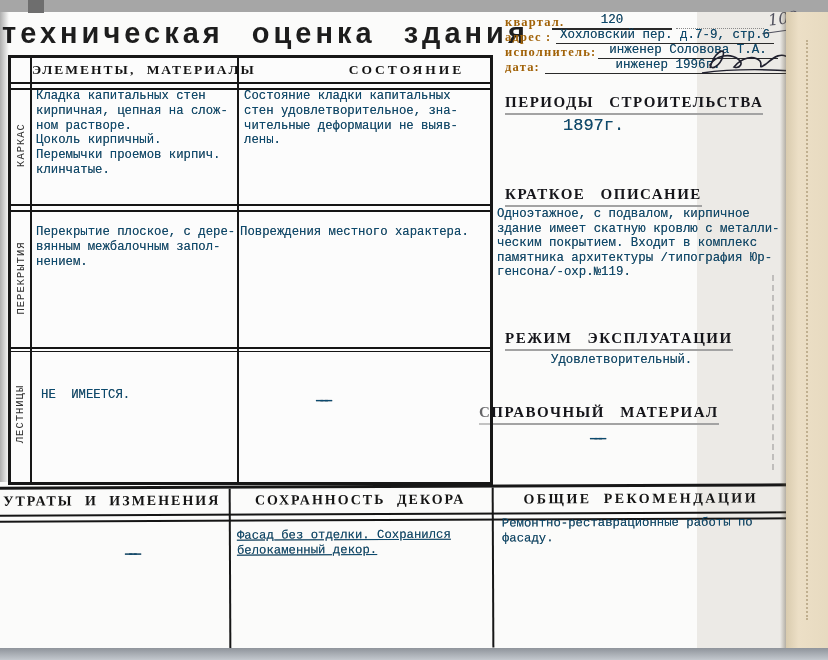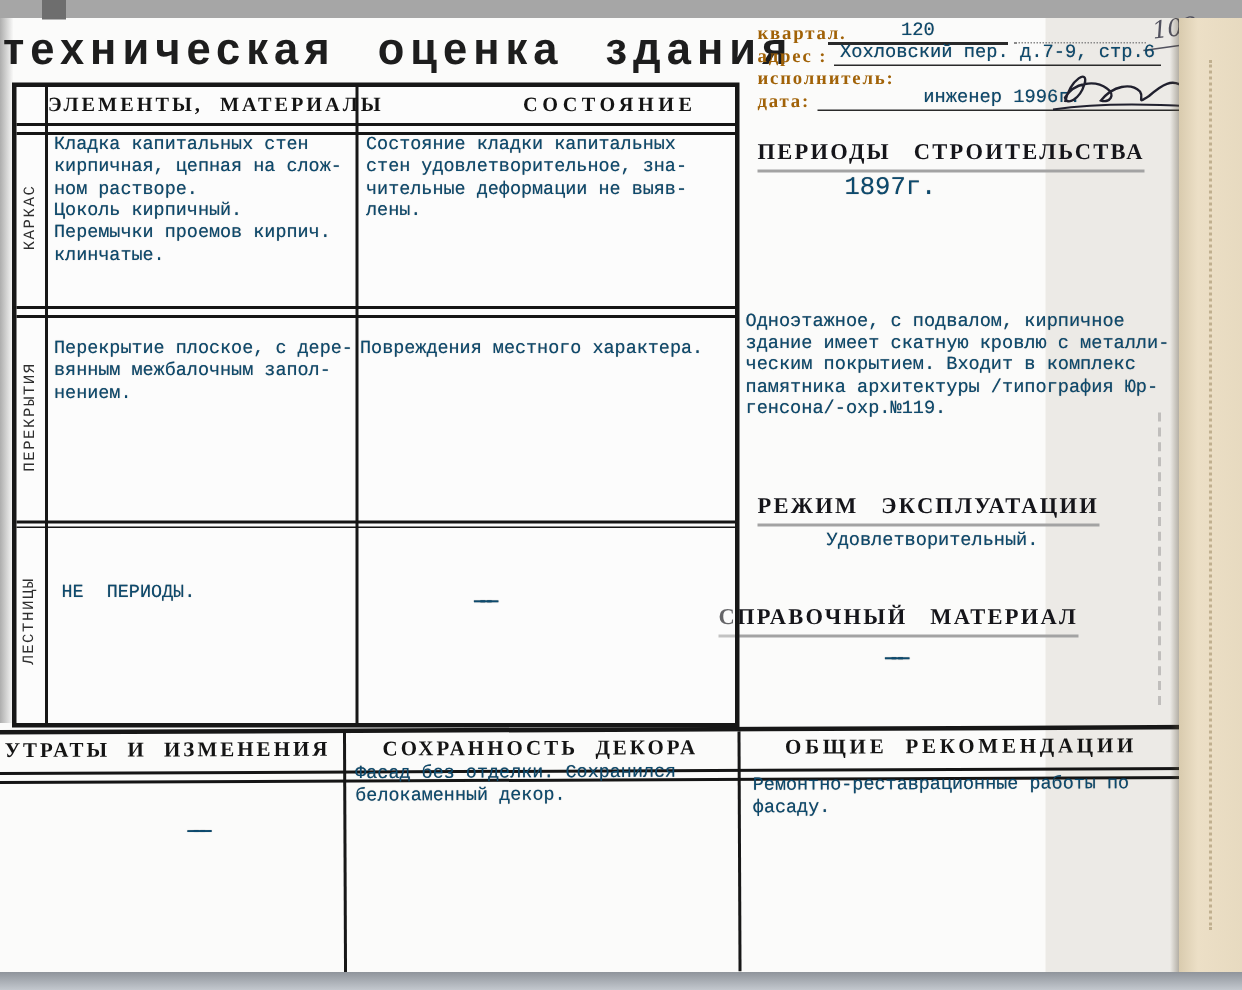--- a/index.html
+++ b/index.html
@@ -79,32 +79,34 @@
   <div class="f-value tw" style="left:552px;top:13px;width:112px;text-align:center;border-bottom-width:2px;">120</div>
   <div class="dotted-cont" style="left:676px;top:16px;width:88px;"></div>
 
   <div class="handnum">102</div>
   <div class="handnum-line"></div>
 
   <div class="f-label" style="left:505px;top:30px;">адрес :</div>
   <div class="f-value tw" style="left:556px;top:28px;">Хохловский пер. д.7-9, стр.6</div>
 
   <div class="f-label" style="left:505px;top:45px;">исполнитель:</div>
+  <div class="f-value tw" style="left:598px;top:43px;width:172px;text-align:center;">инженер Соловова Т.А.</div>
 
   <div class="f-label" style="left:505px;top:60px;">дата:</div>
   <div class="f-value tw" style="left:545px;top:58px;width:238px;text-align:center;">инженер 1996г.</div>
 
   <svg class="sig" width="95" height="34" viewBox="0 0 95 34">
     <path d="M10,24 C14,8 26,2 23,12 C20,22 11,27 10,21 C16,11 30,9 38,15 C44,19 40,25 34,23 C42,13 54,11 60,17 C63,21 57,26 66,20 C74,13 82,7 90,15 L94,9" fill="none" stroke="#20202e" stroke-width="1.6"></path>
     <path d="M2,29 C30,25 62,25 94,27" fill="none" stroke="#20202e" stroke-width="1.3"></path>
   </svg>
 
   <div class="head" style="left:505px;top:94px;">ПЕРИОДЫ СТРОИТЕЛЬСТВА</div>
   <div class="tw body-text" style="left:563px;top:119px;font-size:17px;">1897г.</div>
 
+  <div class="head" style="left:505px;top:186px;">КРАТКОЕ ОПИСАНИЕ</div>
   <div class="tw body-text" style="left:497px;top:207px;width:305px;">Одноэтажное, с подвалом, кирпичное
 здание имеет скатную кровлю с металли-
 ческим покрытием. Входит в комплекс
 памятника архитектуры /типография Юр-
 генсона/-охр.№119.</div>
 
   <div class="head" style="left:505px;top:330px;">РЕЖИМ ЭКСПЛУАТАЦИИ</div>
   <div class="tw body-text" style="left:551px;top:353px;">Удовлетворительный.</div>
 
   <div class="head" style="left:479px;top:404px;">СПРАВОЧНЫЙ МАТЕРИАЛ</div>
@@ -142,35 +144,35 @@
     <div class="cell tw" style="left:25px;top:167px;width:202px;">Перекрытие плоское, с дере-
 вянным межбалочным запол-
 нением.</div>
     <div class="cell tw" style="left:229px;top:167px;width:246px;">Повреждения местного характера.</div>
 
     <div class="hline-double" style="top:289px;height:2px;border-bottom-width:1px;"></div>
 
     <div class="vlabel-box" style="top:293px;height:125px;">
       <span>ЛЕСТНИЦЫ</span>
     </div>
-    <div class="cell tw" style="left:30px;top:330px;width:200px;word-spacing:8px;">НЕ ПЕРИОДЫ.</div>
+    <div class="cell tw" style="left:30px;top:330px;width:200px;word-spacing:8px;">НЕ ИМЕЕТСЯ.</div>
     <div class="cell tw dash" style="left:305px;top:336px;">———</div>
   </div>
 
   <div class="t2">
     <div class="vline" style="left:232px;"></div>
     <div class="vline" style="left:495px;"></div>
 
     <div class="th" style="left:0px;top:4px;width:230px;font-size:14px;">УТРАТЫ И ИЗМЕНЕНИЯ</div>
     <div class="th" style="left:234px;top:4px;width:259px;font-size:14px;">СОХРАННОСТЬ ДЕКОРА</div>
     <div class="th" style="left:497px;top:4px;width:294px;font-size:14px;letter-spacing:2.5px;">ОБЩИЕ РЕКОМЕНДАЦИИ</div>
     <div class="hline-double" style="top:25px;"></div>
 
     <div class="cell tw dash" style="left:128px;top:58px;">———</div>
-    <div class="cell tw" style="left:240px;top:20px;width:250px;">Фасад без отделки. Сохранился
+    <div class="cell tw" style="left:240px;top:40px;width:250px;text-decoration:underline;">Фасад без отделки. Сохранился
 белокаменный декор.</div>
     <div class="cell tw" style="left:505px;top:29px;width:282px;">Ремонтно-реставрационные работы по
 фасаду.</div>
   </div>
 
   <div class="edge-shadow"></div>
   <div class="edge-paper"></div>
   <div class="edge-dots"></div>
   <div class="scan-bottom"></div>
 </div>

